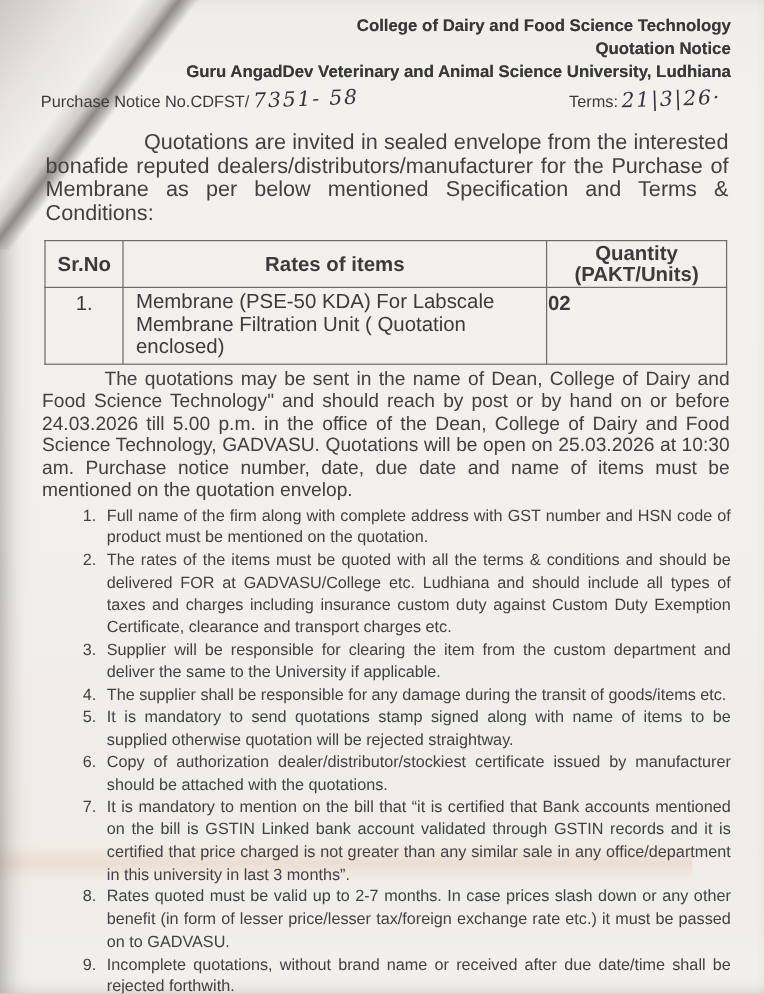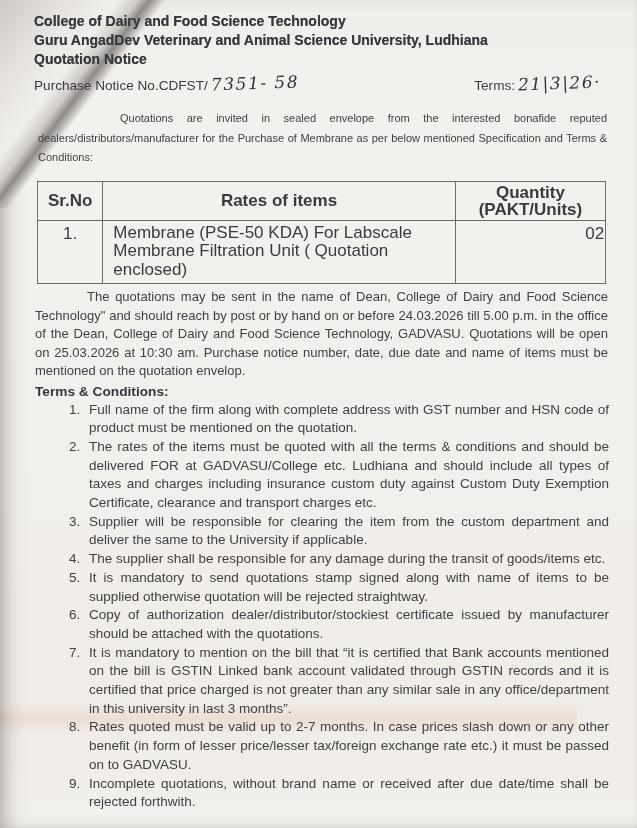--- a/index.html
+++ b/index.html
@@ -27,61 +27,61 @@
     box-shadow:inset 16px 0 20px -13px rgba(96,88,82,.5),
                inset -4px 0 10px -8px rgba(120,112,104,.18),
                inset 0 -8px 14px -10px rgba(120,110,100,.28);
   }
   .scan-band{
     position:absolute;left:0;right:60px;top:704px;height:30px;z-index:1;
     background:linear-gradient(180deg,rgba(228,193,172,0),rgba(230,198,178,.38) 50%,rgba(228,193,172,0));
     pointer-events:none;
   }
   .page{position:absolute;inset:0;padding:12px 28px 0 34px;z-index:4;}
-  .header-line{font-size:14px;line-height:19px;font-weight:700;text-align:left;color:#38383b;
+  .header-line{font-size:14px;line-height:19px;font-weight:700;text-align:right;color:#38383b;
     text-shadow:0 0 .5px rgba(55,55,60,.7);}
   .notice-row{display:flex;justify-content:space-between;align-items:baseline;margin-top:5px;
     font-size:13.6px;color:#3b3b3e;}
   .hand{
     font-family:"DejaVu Serif", serif;font-style:italic;font-size:17px;letter-spacing:1.5px;
     color:#32323b;display:inline-block;transform:rotate(-2deg);margin-left:3px;position:relative;top:-1px;
   }
   .dated-wrap{margin-right:8px;}
-  .intro{margin:15px 2px 13px 4px;text-indent:82px;line-height:19.5px;font-size:11px;
+  .intro{margin:15px 2px 13px 4px;text-indent:82px;line-height:19.5px;font-size:18px;
     text-align:justify;color:#414144;}
   table.items{width:99%;border-collapse:collapse;margin:9px 0 0 3px;font-size:17px;color:#3b3b3e;}
   table.items th,table.items td{border:1.3px solid #6e6a67;}
   th.c-sr{width:11.5%;}
   th.c-name{width:62%;}
   th.c-qty{width:26.5%;margin-left:45px;}
   table.items th{font-weight:700;padding:2px 4px;line-height:17px;text-align:center;}
   td.cell-sr{text-align:center;vertical-align:top;padding-top:3px;}
   td.cell-name{padding:3px 8px 4px 10px;line-height:18.5px;vertical-align:top;}
-  td.cell-qty{text-align:right;vertical-align:top;padding-top:3px;}
-  .body-para{margin:4px 1px 0 1px;text-indent:52px;line-height:18.5px;font-size:13px;
+  td.cell-qty{text-align:left;vertical-align:top;padding-top:3px;font-weight:bold;}
+  .body-para{margin:4px 1px 0 1px;text-indent:52px;line-height:18.5px;font-size:16px;
     text-align:justify;color:#414144;}
   .terms-heading{margin:3px 0 0 1px;font-size:13.7px;font-weight:700;color:#363639;}
   ol.terms{margin:2px 0 0 0;padding-left:50px;}
   ol.terms li{font-size:13.5px;line-height:18.7px;text-align:justify;padding-left:5px;
     color:#414144;margin:0;}
 </style>
 </head>
 <body>
 
 <div class="scan">
   <div class="corner-fold"></div>
   <div class="scan-band"></div>
   <div class="edge-shadow"></div>
 
   <div class="page">
 
     <div class="header">
       <div class="header-line">College of Dairy and Food Science Technology</div>
+      <div class="header-line">Quotation Notice</div>
       <div class="header-line">Guru AngadDev Veterinary and Animal Science University, Ludhiana</div>
-      <div class="header-line">Quotation Notice</div>
     </div>
 
     <div class="notice-row">
       <div>
         <span>Purchase Notice No.CDFST/</span><span class="hand">7351- 58</span>
       </div>
       <div class="dated-wrap">
         <span>Terms:</span><span class="hand">21|3|26·</span>
       </div>
     </div>
@@ -103,21 +103,20 @@
         <tr>
           <td class="cell-sr">1.</td>
           <td class="cell-name">Membrane (PSE-50 KDA) For Labscale Membrane Filtration Unit ( Quotation enclosed)</td>
           <td class="cell-qty">02</td>
         </tr>
       </tbody>
     </table>
 
     <p class="body-para">The quotations may be sent in the name of Dean, College of Dairy and Food Science Technology" and should reach by post or by hand on or before 24.03.2026 till 5.00 p.m. in the office of the Dean, College of Dairy and Food Science Technology, GADVASU. Quotations will be open on 25.03.2026 at 10:30 am. Purchase notice number, date, due date and name of items must be mentioned on the quotation envelop.</p>
 
-    <div class="terms-heading">Terms &amp; Conditions:</div>
 
     <ol class="terms">
       <li>Full name of the firm along with complete address with GST number and HSN code of product must be mentioned on the quotation.</li>
       <li>The rates of the items must be quoted with all the terms &amp; conditions and should be delivered FOR at GADVASU/College etc. Ludhiana and should include all types of taxes and charges including insurance custom duty against Custom Duty Exemption Certificate, clearance and transport charges etc.</li>
       <li>Supplier will be responsible for clearing the item from the custom department and deliver the same to the University if applicable.</li>
       <li>The supplier shall be responsible for any damage during the transit of goods/items etc.</li>
       <li>It is mandatory to send quotations stamp signed along with name of items to be supplied otherwise quotation will be rejected straightway.</li>
       <li>Copy of authorization dealer/distributor/stockiest certificate issued by manufacturer should be attached with the quotations.</li>
       <li>It is mandatory to mention on the bill that “it is certified that Bank accounts mentioned on the bill is GSTIN Linked bank account validated through GSTIN records and it is certified that price charged is not greater than any similar sale in any office/department in this university in last 3 months”.</li>
       <li>Rates quoted must be valid up to 2-7 months. In case prices slash down or any other benefit (in form of lesser price/lesser tax/foreign exchange rate etc.) it must be passed on to GADVASU.</li>

